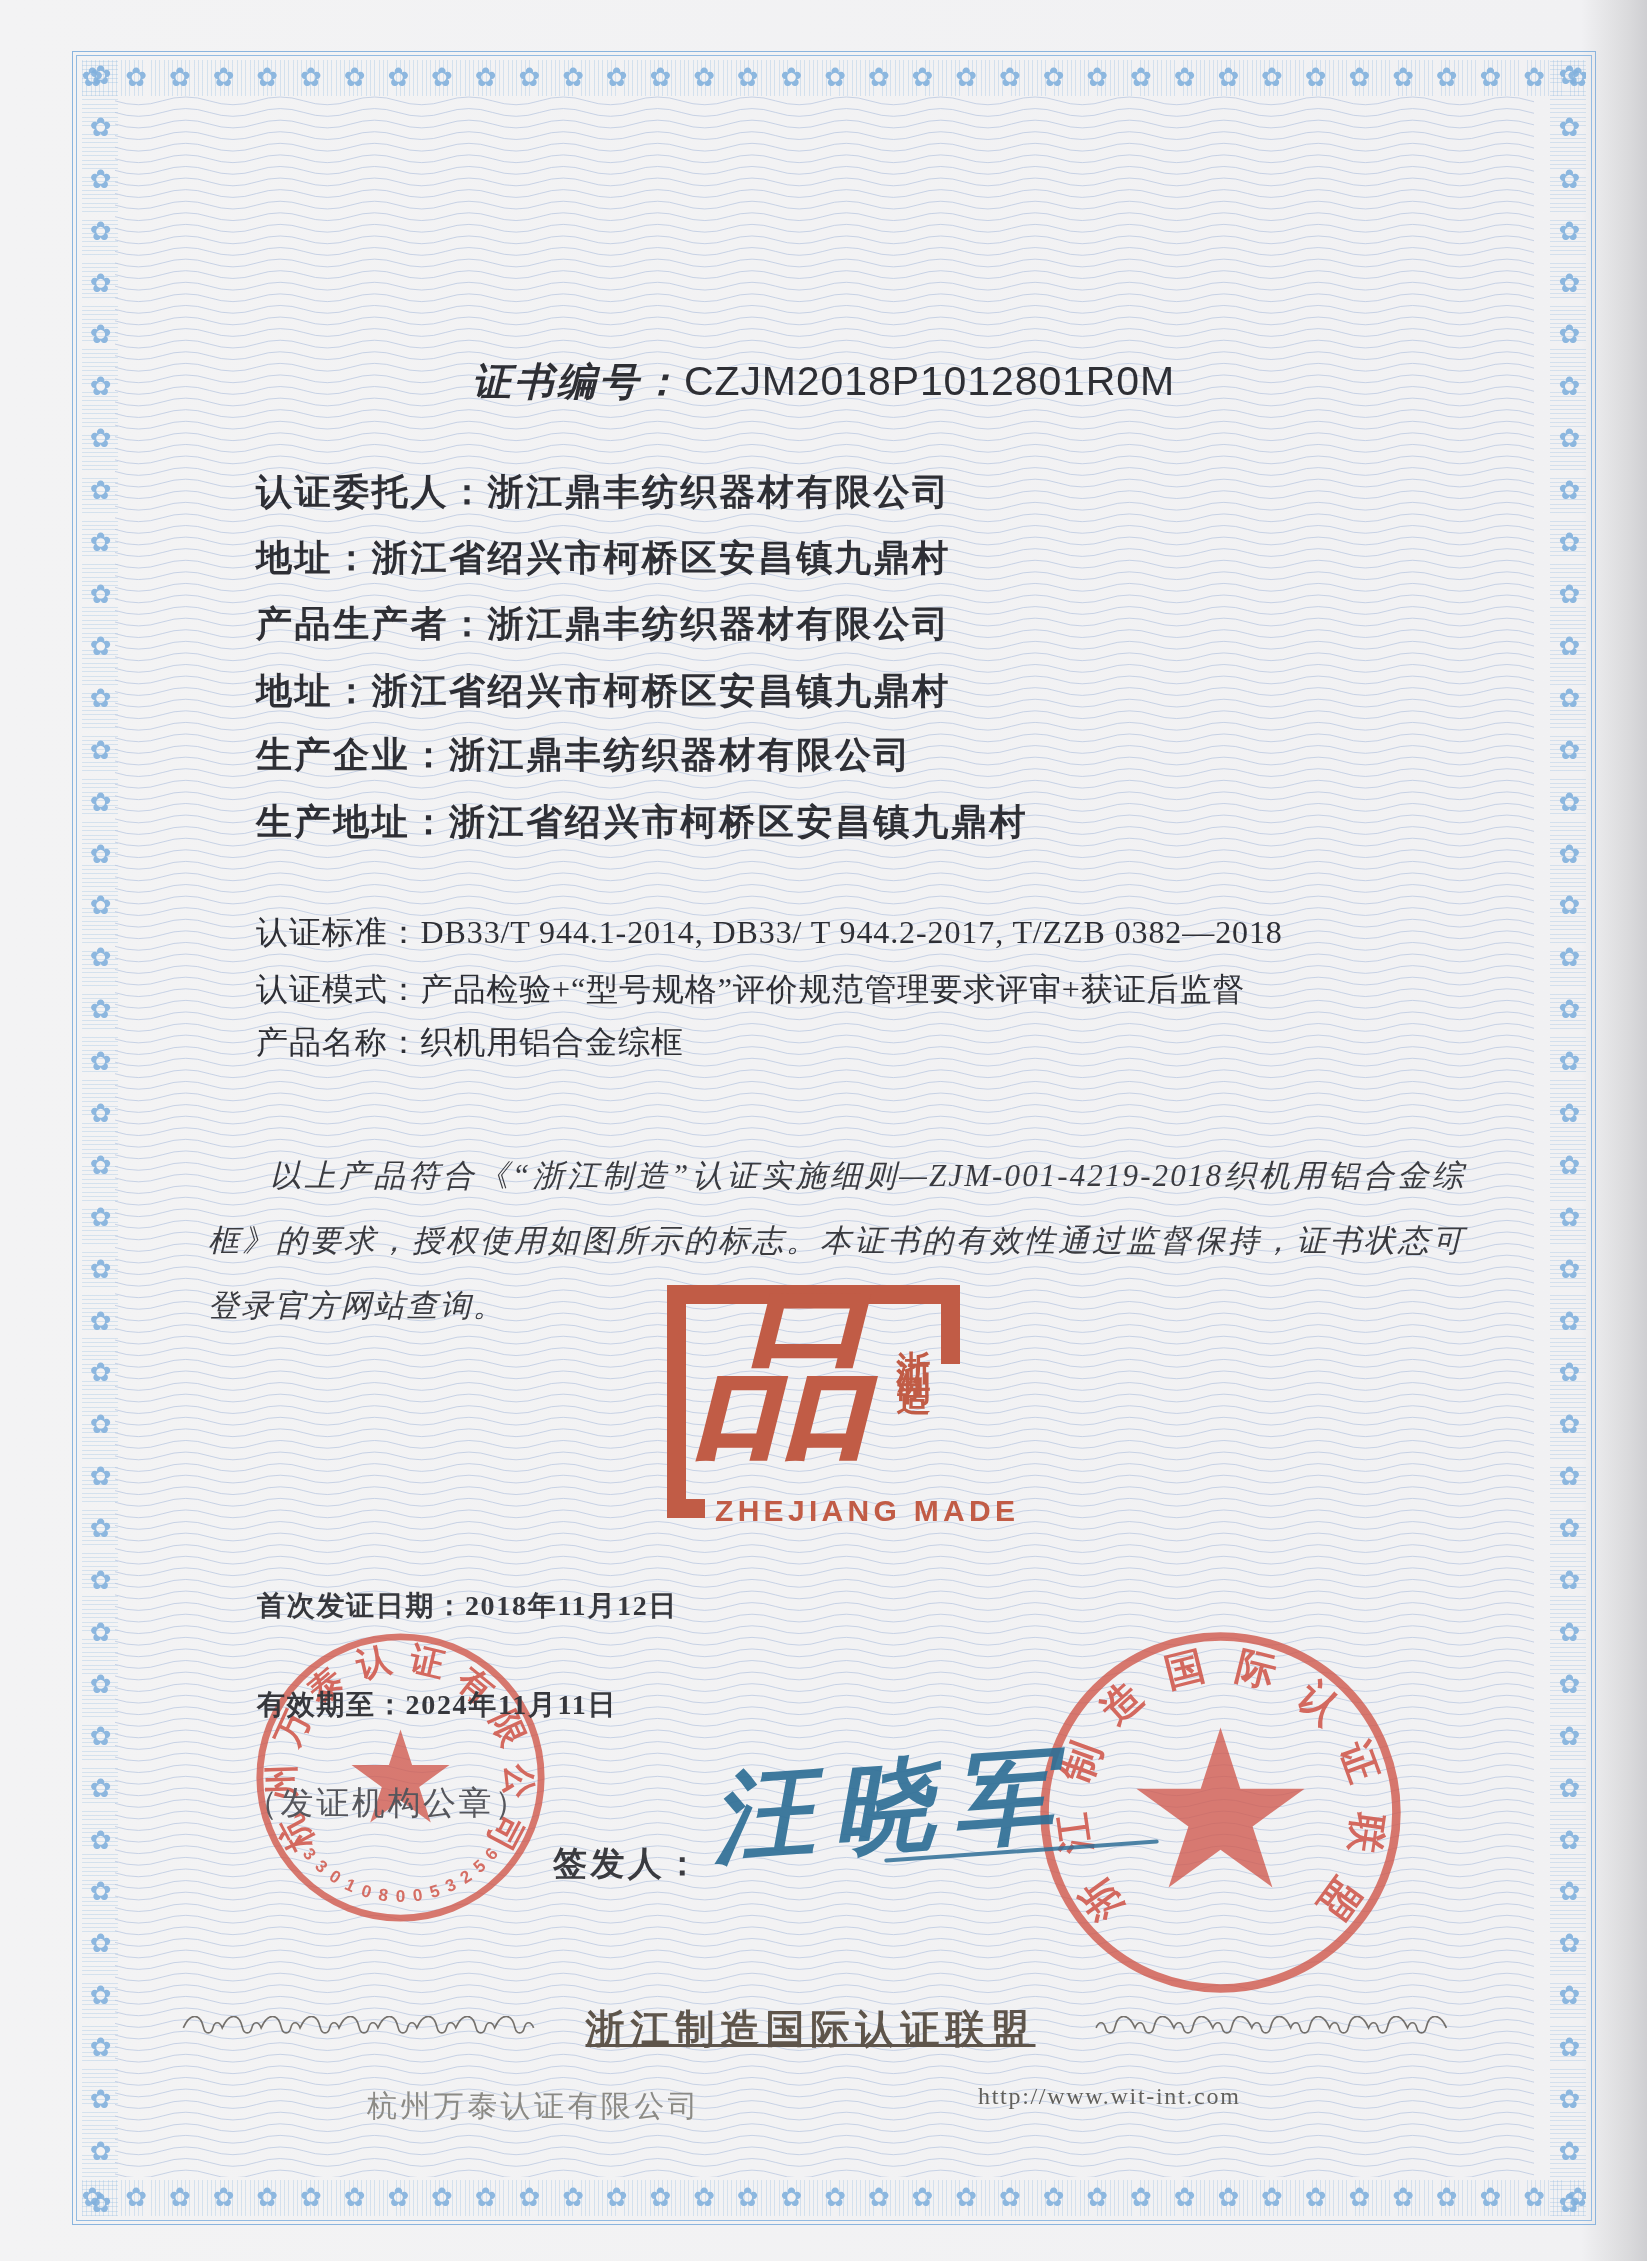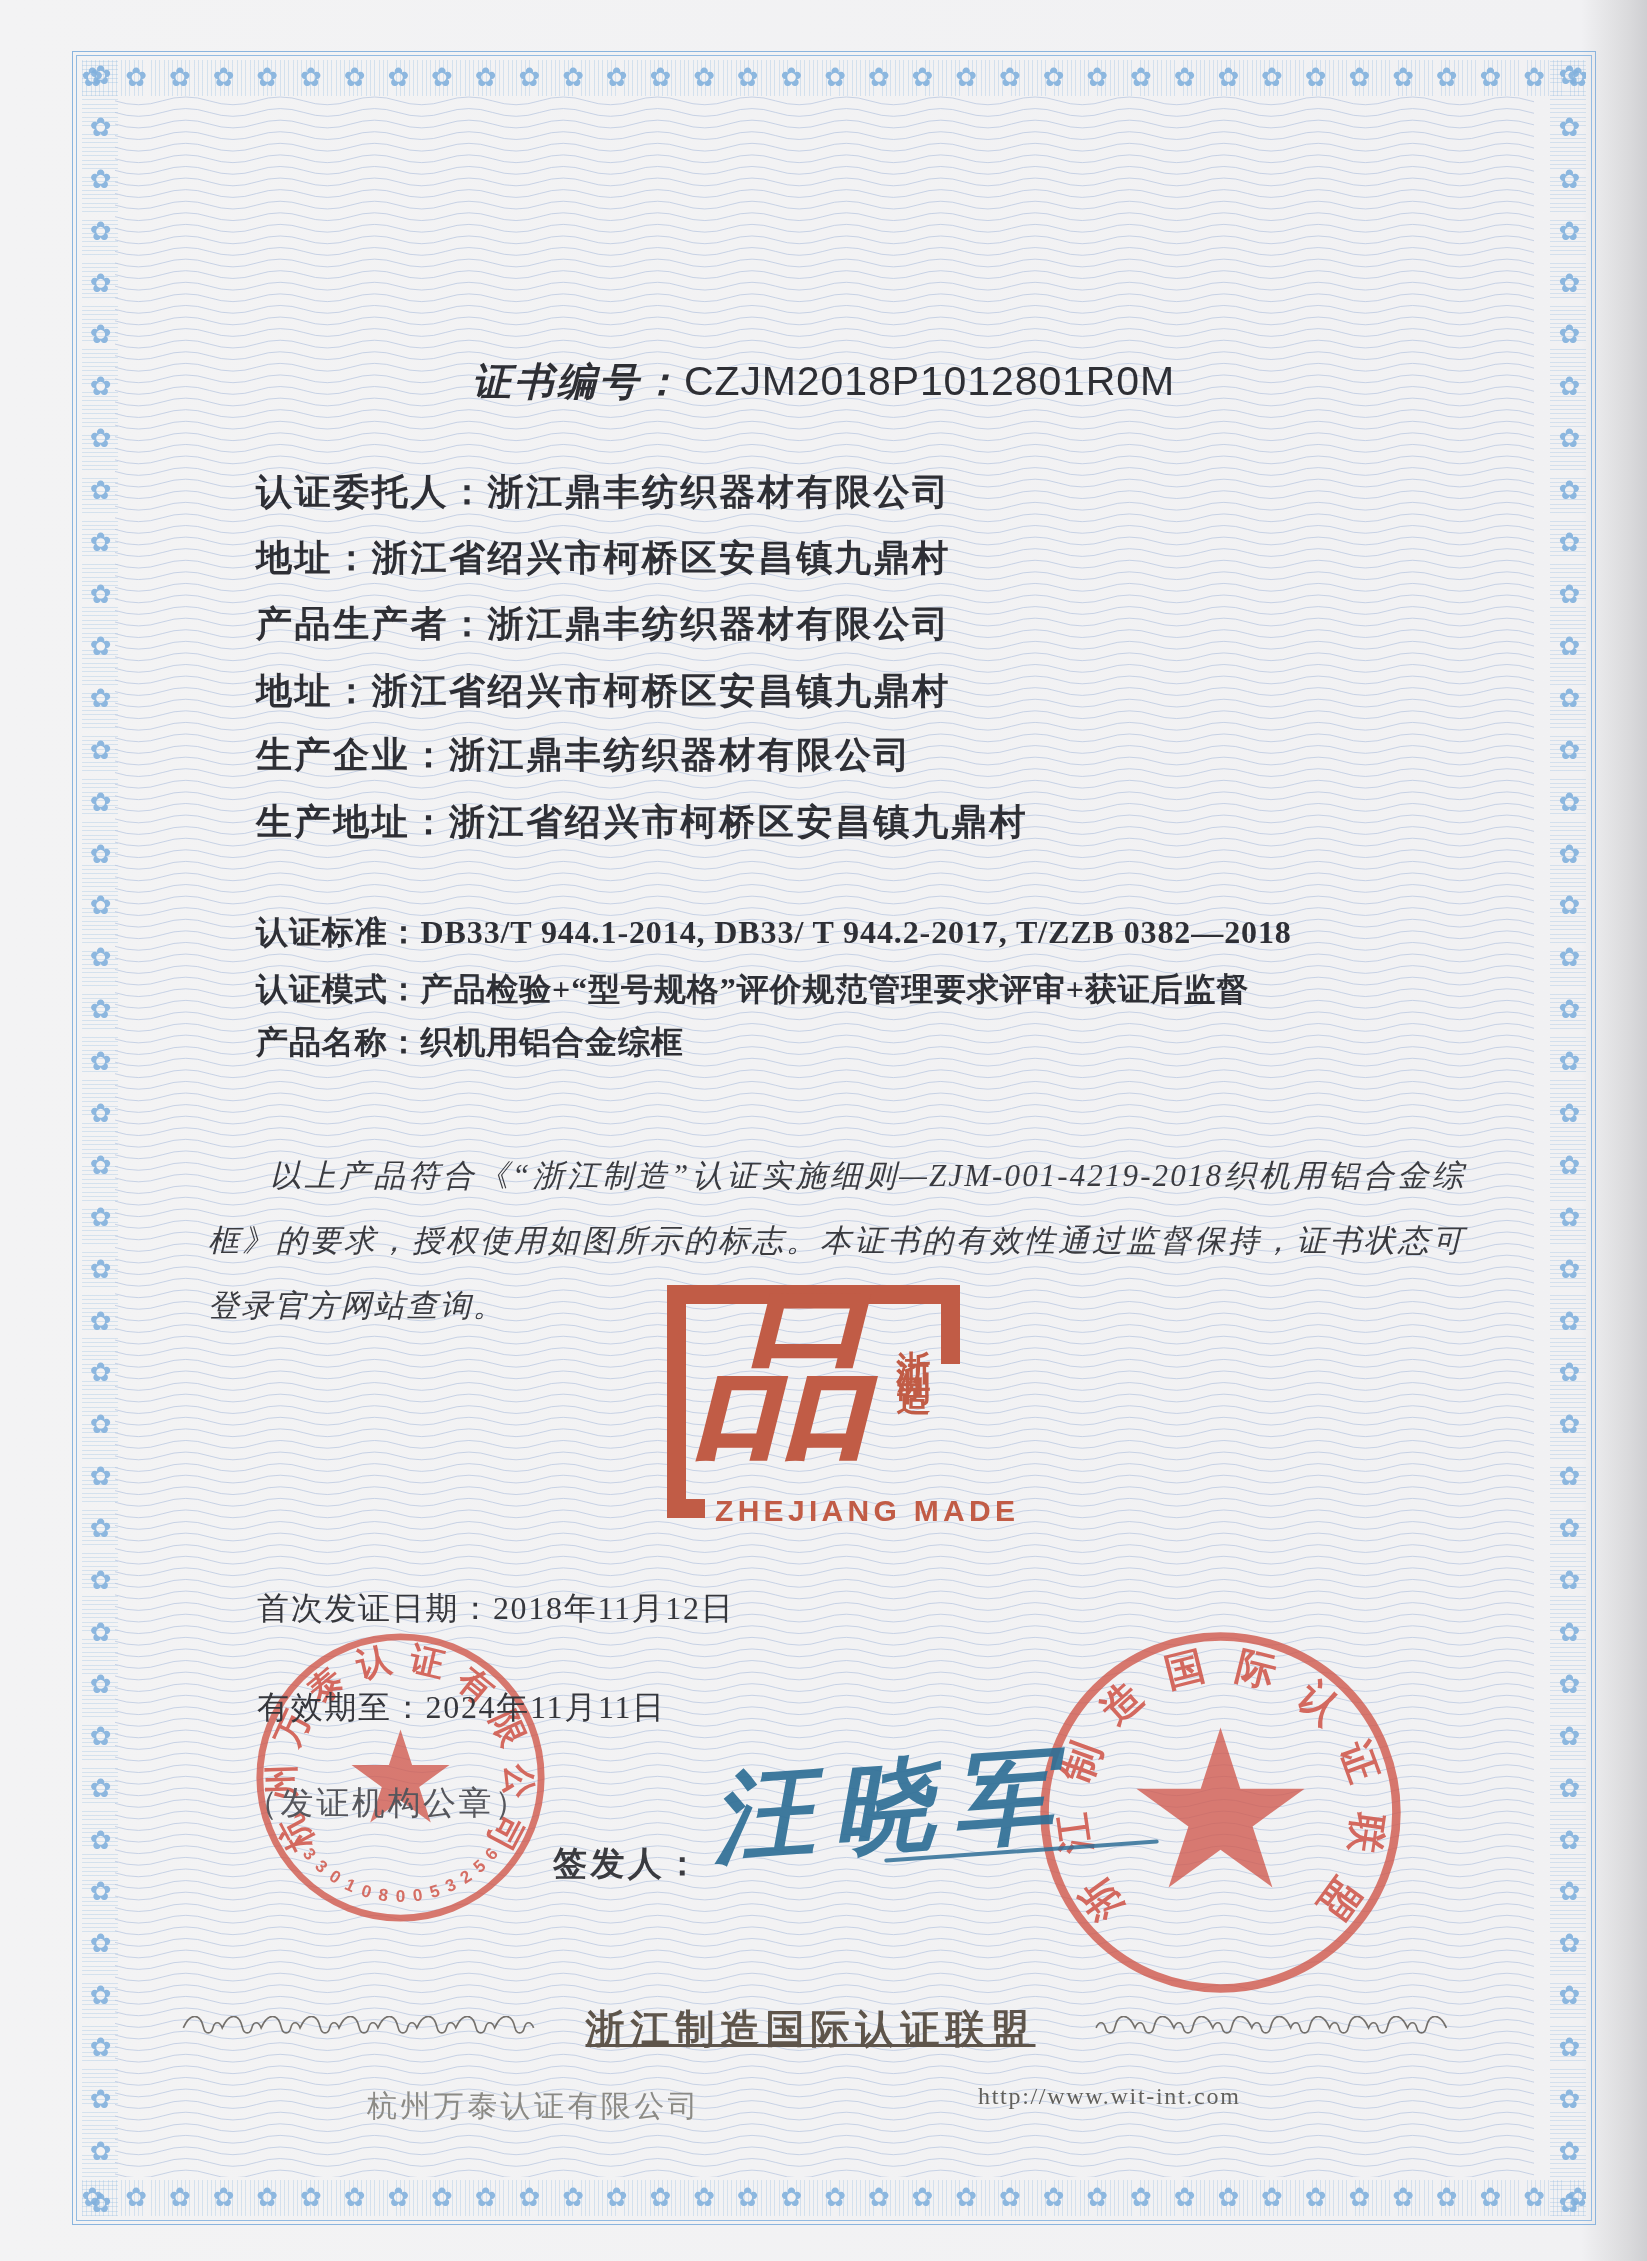--- a/index.html
+++ b/index.html
@@ -23,33 +23,33 @@
   
   .waves{position:absolute;left:115px;top:94px;width:1419px;height:2083px;z-index:0;}
   
   .abs{position:absolute;z-index:3;}
   .title{left:0;right:0;top:168px;text-align:center;font-size:100px;font-weight:bold;
          font-style:italic;color:#6e6458;letter-spacing:26px;text-indent:26px;}
   .certno{left:0;right:0;top:355px;text-align:center;color:#2e2f34;}
   .certno .lbl{font-size:39px;font-weight:bold;letter-spacing:3.4px;font-style:italic;}
   .certno .val{font-family:Liberation Sans, sans-serif;font-size:41px;letter-spacing:0.9px;}
   .line{left:256px;color:#2e2f35;font-size:36px;font-weight:bold;letter-spacing:2.6px;white-space:nowrap;}
-  .spec{left:256px;color:#2e2f35;font-size:32px;font-weight:bold;letter-spacing:0.9px;white-space:nowrap;}
+  .spec{left:256px;color:#2e2f35;font-size:32px;font-weight:normal;letter-spacing:0.9px;white-space:nowrap;}
   .para{left:208px;width:1257px;top:1143px;font-size:31px;line-height:65px;color:#3a3b40;
         text-align:justify;text-indent:2em;letter-spacing:2.1px;font-style:italic;font-weight:500;}
   
   .logo{left:667px;top:1285px;width:293px;height:233px;}
   .logo .bar{position:absolute;background:#c15c46;}
   .logo .glyph{position:absolute;left:29px;top:-5.1px;font-size:177px;line-height:1.1;
                color:#c15c46;font-style:italic;font-weight:bold;}
   .logo .side{position:absolute;right:24px;top:38px;writing-mode:vertical-rl;font-size:34px;
               font-weight:bold;color:#c15c46;letter-spacing:10.3px;}
   .logo .cap{position:absolute;left:48px;bottom:-10.3px;font-family:"Liberation Sans",sans-serif;
              font-size:30px;font-weight:bold;color:#c15c46;letter-spacing:4.3px;white-space:nowrap;}
-  .date{color:#36373c;font-size:32px;font-weight:normal;letter-spacing:1.7px;white-space:nowrap;}
+  .date{color:#36373c;font-size:28px;font-weight:bold;letter-spacing:1.7px;white-space:nowrap;}
   .sealnote{left:245px;top:1781px;color:#55565c;font-size:33px;letter-spacing:2.6px;}
   .signerlbl{left:553px;top:1841px;color:#3a3b40;font-size:34px;font-weight:bold;letter-spacing:3.4px;}
   .signature{left:712px;top:1740px;font-family:"DejaVu Sans",sans-serif;font-style:italic;
              font-weight:bold;font-size:101px;color:#2f6f96;letter-spacing:19px;
              transform:rotate(-4deg);opacity:.92;z-index:4;}
   .sigtail{position:absolute;left:884px;top:1849px;width:275px;height:4.3px;background:#2f6f96;
            border-radius:2.6px;transform:rotate(-4deg);opacity:.85;z-index:4;}
   .stamp{position:absolute;z-index:2;}
   .alliance-row{position:absolute;left:120px;right:137px;top:2002px;display:flex;
                 align-items:center;justify-content:center;gap:20.6px;z-index:3;}

